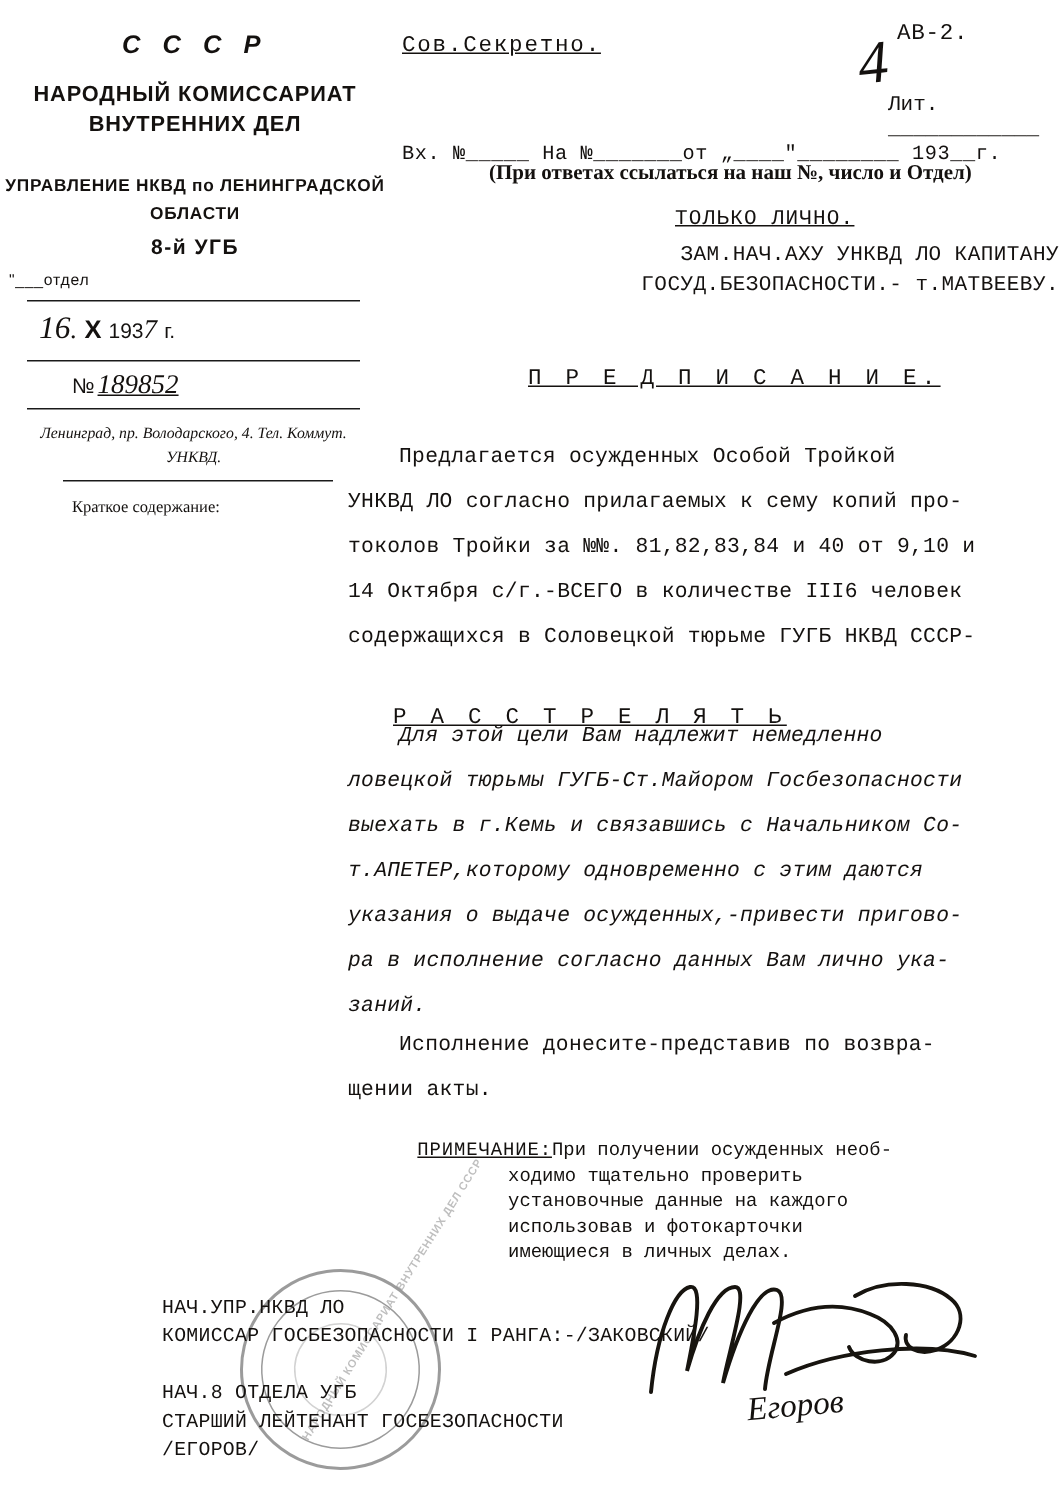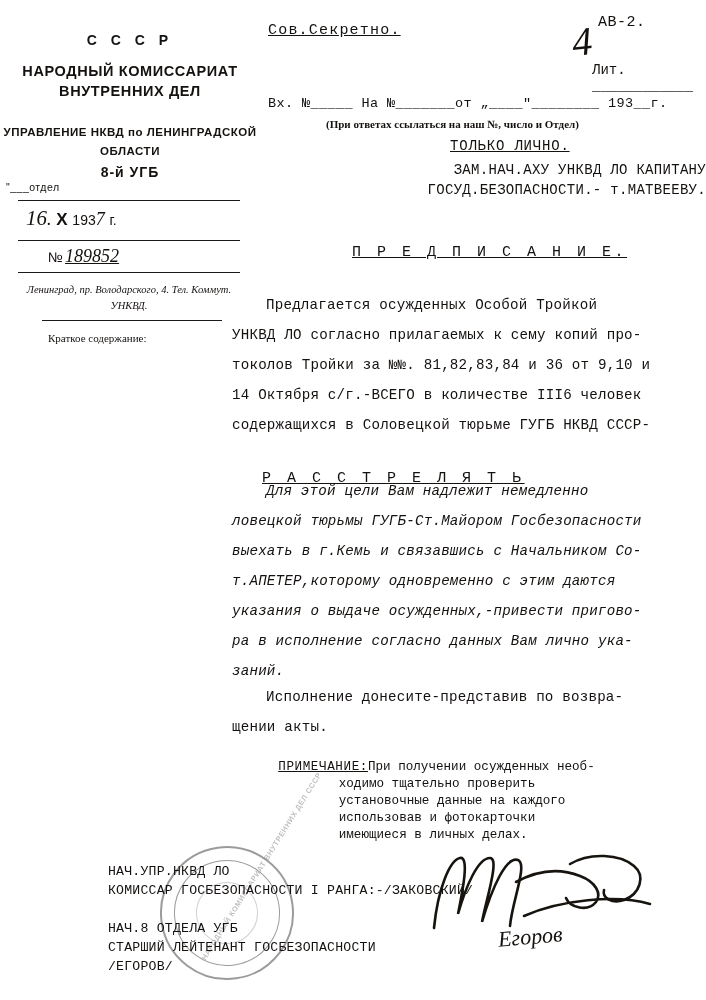--- a/index.html
+++ b/index.html
@@ -24,23 +24,23 @@
   #left-header {
     position: absolute;
     left: 0px;
     top: 20px;
     width: 260px;
     text-align: center;
   }
   #left-header .ussr {
     font-family: "Liberation Sans", sans-serif;
     font-weight: bold;
-    font-size: 14px;
+    font-size: 17px;
     letter-spacing: 5px;
-    margin-top: 12px;
+    font-style: italic;
   }
   #left-header .nk1 {
     font-family: "Liberation Sans", sans-serif;
     font-weight: bold;
     font-size: 14.5px;
     letter-spacing: 0.6px;
     margin-top: 14px;
     line-height: 1.35;
   }
   #left-header .adminblock {
@@ -162,23 +162,23 @@
     left: 268px;
     top: 96px;
     font-family: "Liberation Mono", monospace;
     font-size: 13.5px;
     letter-spacing: 0.4px;
   }
 
   .vkh-note {
     position: absolute;
     left: 326px;
-    top: 118px;
-    font-family: "Liberation Serif", serif;
-    font-size: 11px;
+    top: 108px;
+    font-family: "Liberation Serif", serif;
+    font-size: 14px;
     font-weight: bold;
   }
 
   .tolko {
     position: absolute;
     left: 450px;
     top: 138px;
     font-family: "Liberation Mono", monospace;
     font-size: 14px;
     letter-spacing: 0.8px;
@@ -376,21 +376,21 @@
 
   <div class="recipient">ЗАМ.НАЧ.АХУ УНКВД ЛО
 КАПИТАНУ ГОСУД.БЕЗОПАСНОСТИ.-
 т.МАТВЕЕВУ.</div>
 
   <div class="title">П Р Е Д П И С А Н И Е.</div>
 
   <div class="body">
     <p class="indent">Предлагается осужденных Особой Тройкой</p>
     <p>УНКВД ЛО согласно прилагаемых к сему копий про-</p>
-    <p>токолов Тройки за №№. 81,82,83,84 и 36 от 9,10 и</p>
+    <p>токолов Тройки за №№. 81,82,83,84 и 40 от 9,10 и</p>
     <p>14 Октября с/г.-ВСЕГО в количестве IIІ6 человек</p>
     <p>содержащихся в Соловецкой тюрьме ГУГБ НКВД СССР-</p>
   </div>
 
   <div class="rasstrel">Р А С С Т Р Е Л Я Т Ь</div>
 
   <div class="body" style="top:476px;font-style:italic;">
     <p class="indent">Для этой цели Вам надлежит немедленно</p>
     <p>ловецкой тюрьмы ГУГБ-Ст.Майором Госбезопасности</p>
     <p>выехать в г.Кемь и связавшись с Начальником Со-</p>

